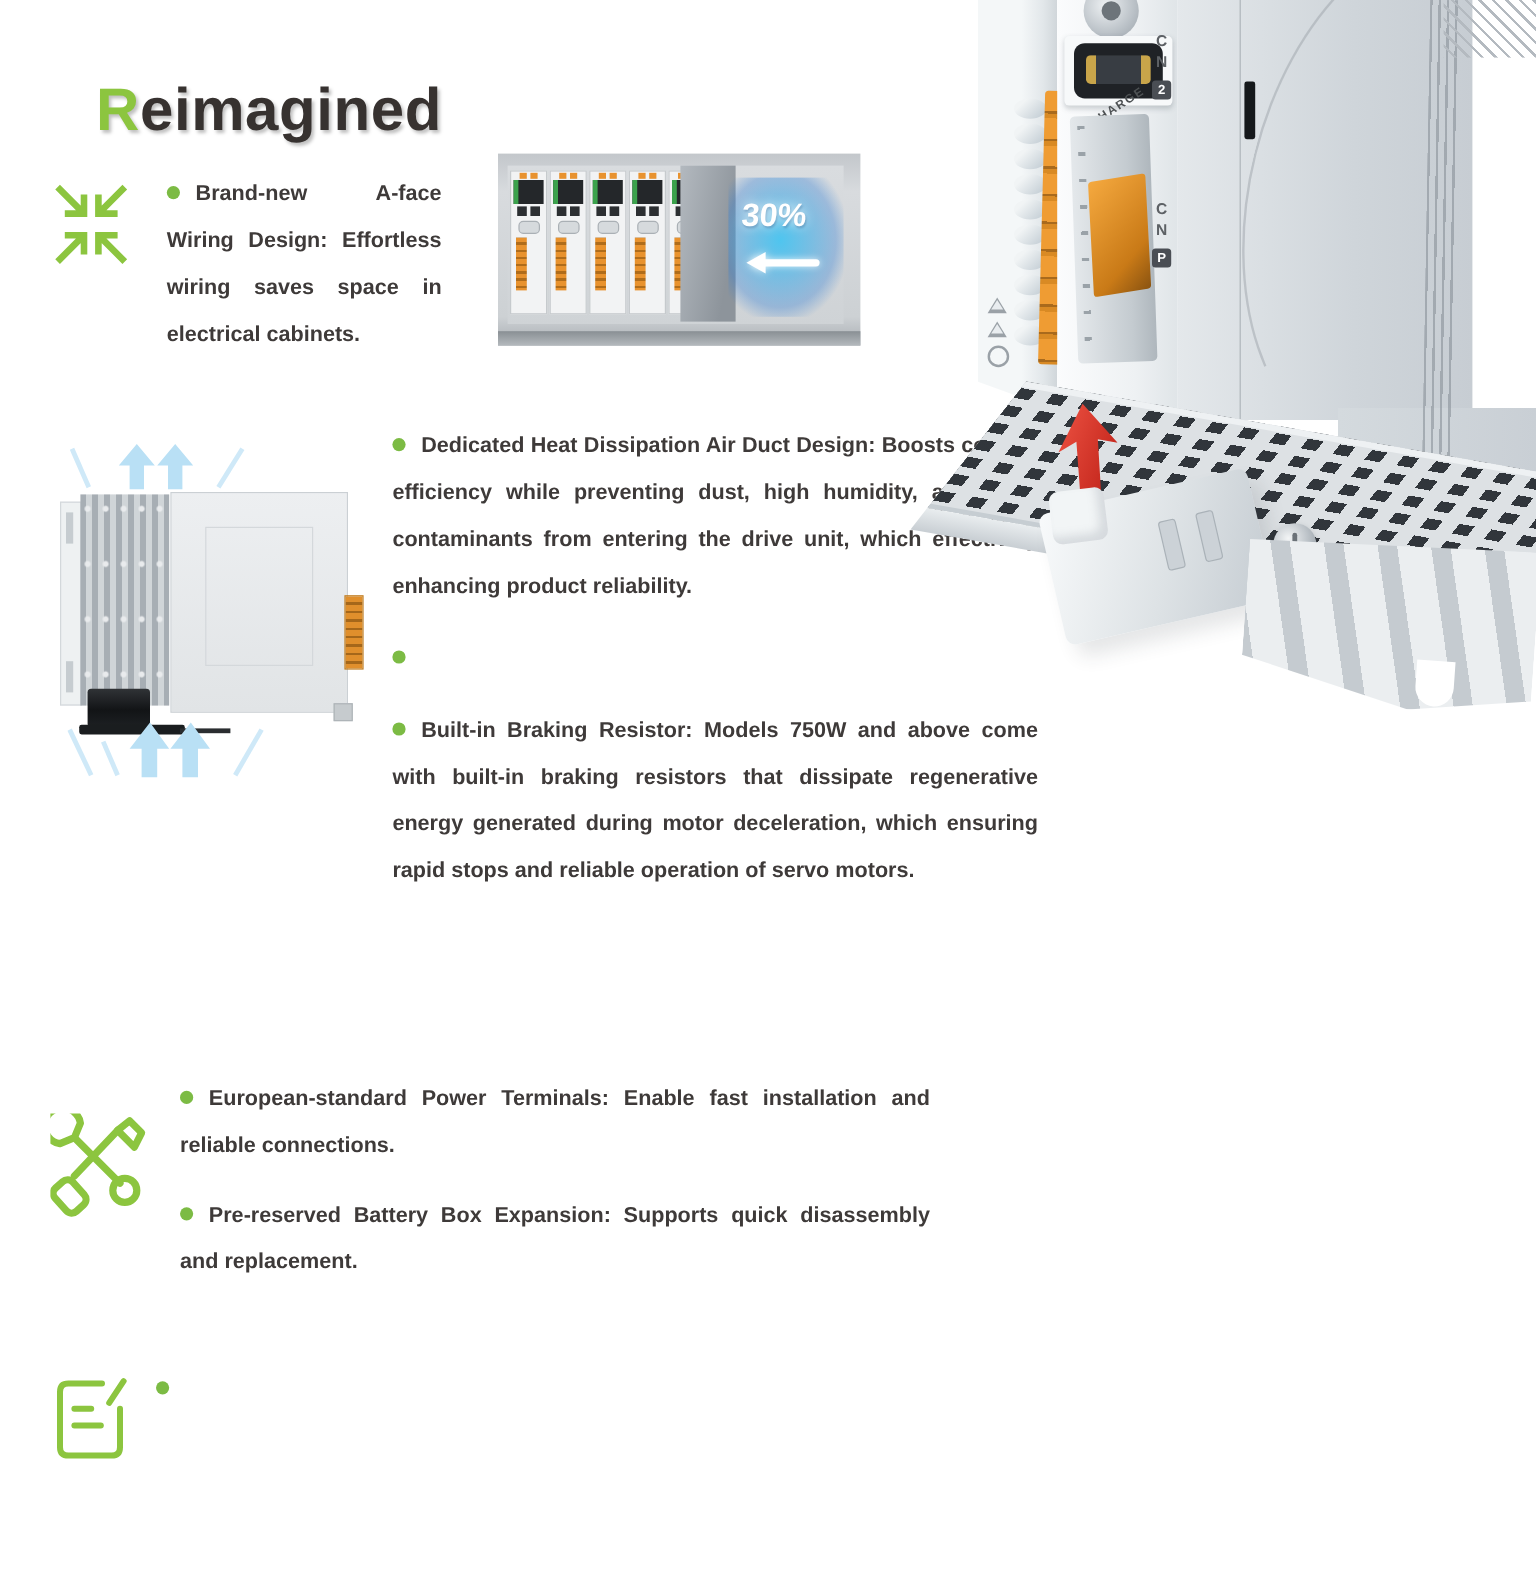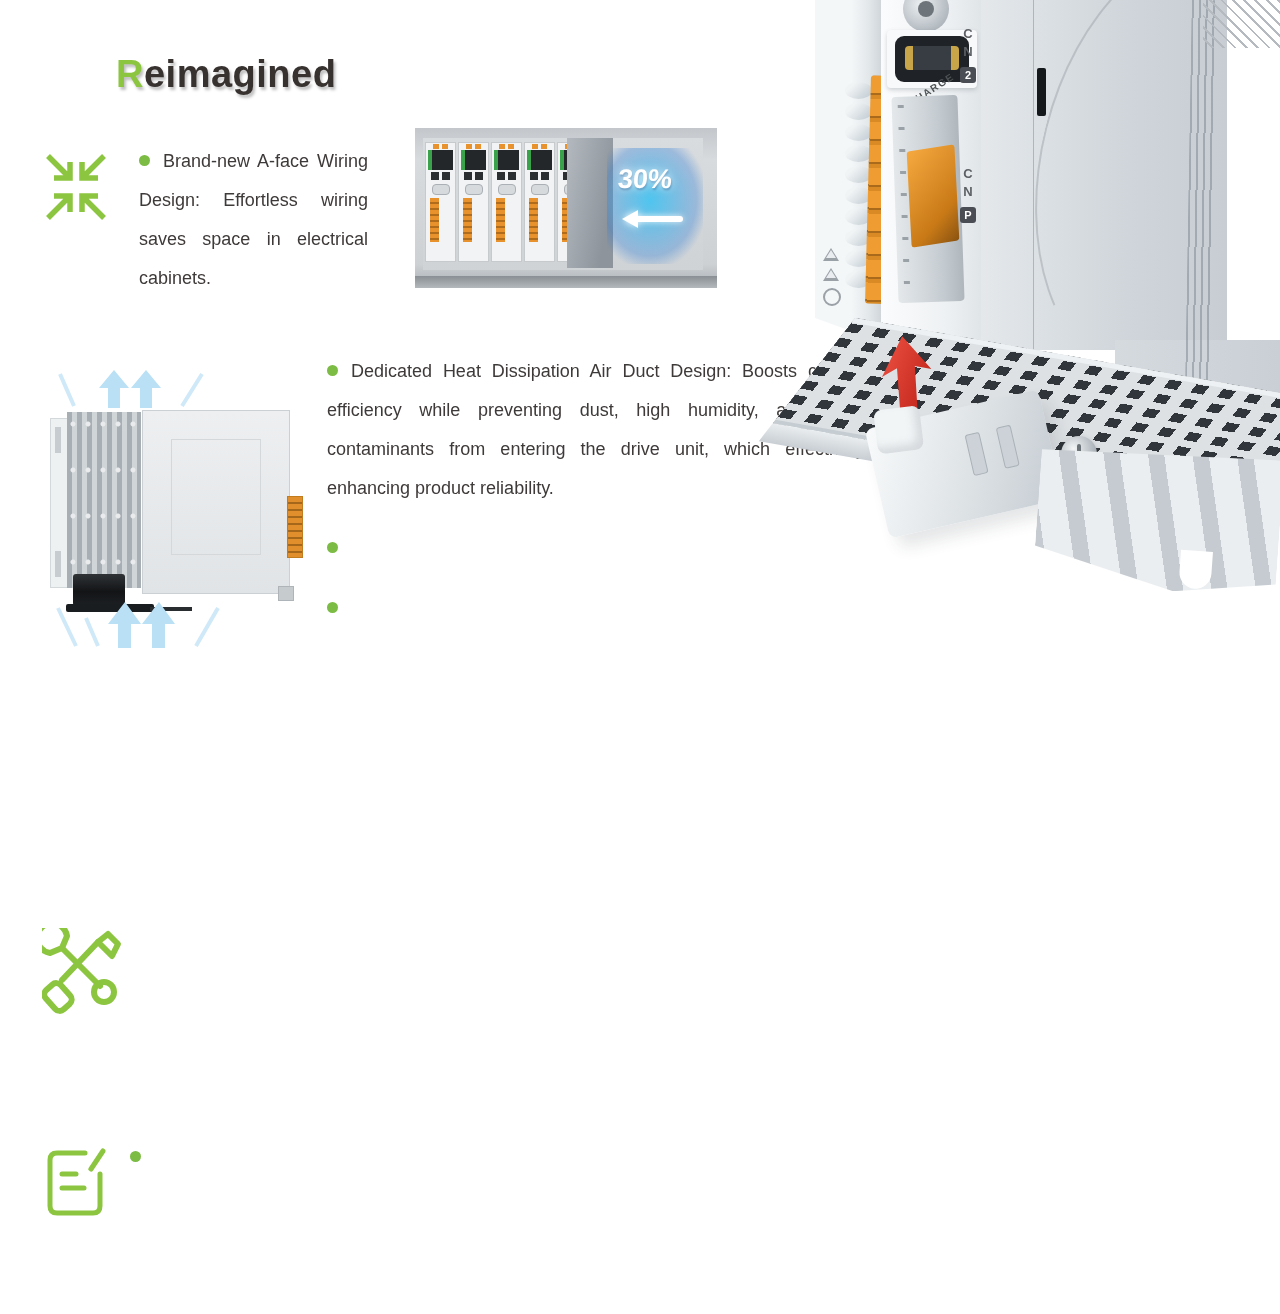--- a/index.html
+++ b/index.html
@@ -1,25 +1,25 @@
 <!DOCTYPE html>
 <html><head>
 <meta charset="utf-8">
 <style>
   html,body{margin:0;padding:0;background:#fff;}
   .page{position:relative;width:1280px;height:1314px;background:#fff;overflow:hidden;
         font-family:"Liberation Sans",sans-serif;color:#3e3a39;}
 
   
-  .title{position:absolute;left:80px;top:28px;font-size:38px;font-weight:700;
-         color:#373230;letter-spacing:.5px;text-shadow:2px 3px 3px rgba(0,0,0,.25);margin-left:36px;}
+  .title{position:absolute;left:80px;top:28px;font-size:50px;font-weight:700;
+         color:#373230;letter-spacing:.5px;text-shadow:2px 3px 3px rgba(0,0,0,.25);}
   .title .first{color:#8cc53f;}
 
   
-  .para{font-size:18px;line-height:39px;text-align:justify;color:#3e3a39;margin:0;}
+  .para{font-size:18px;line-height:39px;text-align:justify;color:#3e3a39;margin:0;font-weight:bold;}
   .para .dot{display:inline-block;width:11px;height:11px;border-radius:50%;
              background:#7cbb44;margin-right:13px;vertical-align:middle;position:relative;top:-2px;}
 
   .feature1-text{position:absolute;left:139px;top:142px;width:229px;}
   .mid-col{position:absolute;left:327px;top:352px;width:538px;}
   .mid-col .para{margin-bottom:21px;}
   .tools-col{position:absolute;left:150px;top:896px;width:625px;}
   .tools-col .para{margin-bottom:19px;}
   .doc-col{position:absolute;left:130px;top:1138px;width:590px;}
 
@@ -291,34 +291,38 @@
         <path d="M20 50 L2 12"></path>
           <path d="M140 50 L162 12"></path>
           <path d="M42 50 L30 22"></path>
       </g>
     </svg>
   </div>
 
   <div class="mid-col">
     <p class="para"><span class="dot"></span><span>Dedicated Heat Dissipation Air Duct Design: Boosts cooling efficiency while preventing dust, high humidity, and other contaminants from entering the drive unit, which effectively enhancing product reliability.</span></p>
     <p class="para"><span class="dot"></span></p>
-    <p class="para"><span class="dot"></span></p>
+    <p class="para"><span class="dot"></span><span>Built-in Braking Resistor: Models 750W and above come with built-in braking resistors that dissipate regenerative energy generated during motor deceleration, which ensuring rapid stops and reliable operation of servo motors.</span></p>
   </div>
 
   <div class="icon-tools">
     <svg width="84" height="88" viewBox="0 0 84 88">
       <g stroke="#8cc53f" stroke-width="6" fill="none" stroke-linecap="round" stroke-linejoin="round">
         <path d="M25 8 A 15 15 0 1 0 8 25 L 20 20 Z"></path>
         <path d="M20 20 L58 58"></path>
         <circle cx="62" cy="64" r="10"></circle>
         <path d="M70 28 L56 14 L66 6 L76 16 Z"></path>
         <path d="M56 14 L20 52"></path>
         <rect x="6" y="56" width="20" height="26" rx="6" transform="rotate(-42 16 69)"></rect>
       </g>
     </svg>
+  </div>
+  <div class="tools-col">
+    <p class="para"><span class="dot"></span><span>European-standard Power Terminals: Enable fast installation and reliable connections.</span></p>
+    <p class="para"><span class="dot"></span><span>Pre-reserved Battery Box Expansion: Supports quick disassembly and replacement.</span></p>
   </div>
 
   <div class="icon-doc">
     <svg width="62" height="70" viewBox="0 0 62 70">
       <g stroke="#8cc53f" stroke-width="5" fill="none" stroke-linecap="round" stroke-linejoin="round">
         <path d="M40 5 H12 Q5 5 5 12 V58 Q5 65 12 65 H48 Q55 65 55 58 V26"></path>
         <path d="M58 3 L46 21"></path>
         <path d="M17 26 H31"></path>
         <path d="M17 40 H39"></path>
       </g>

